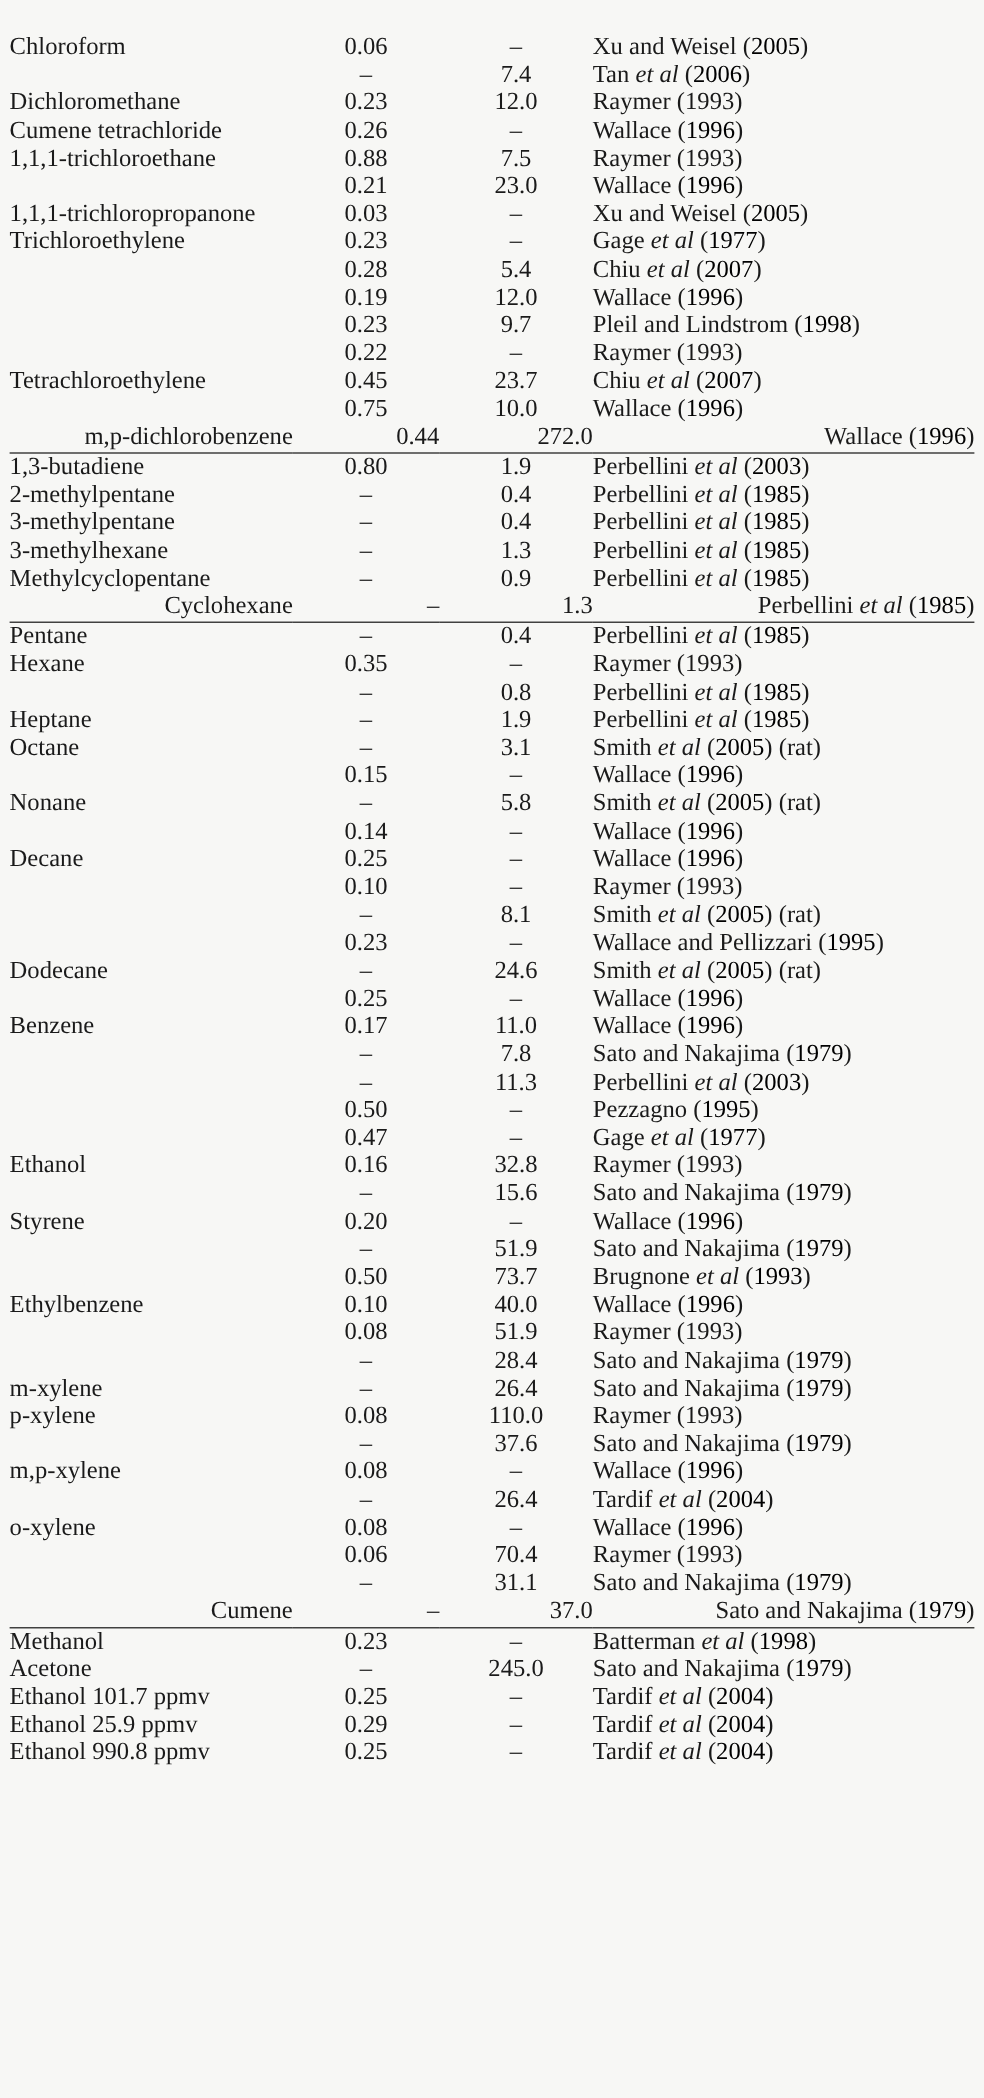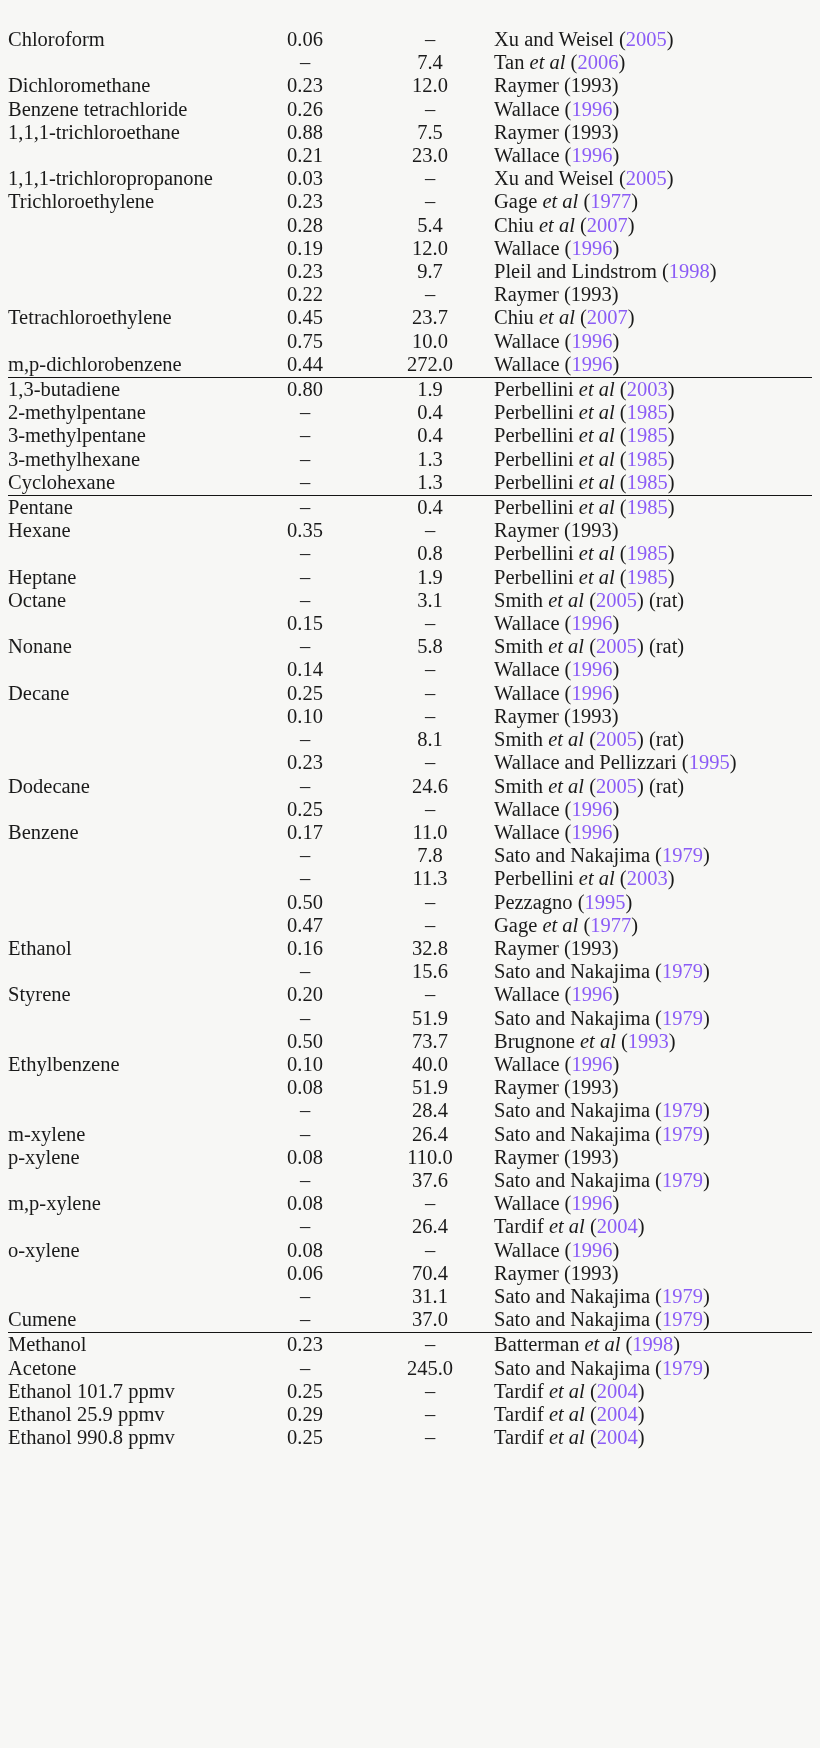--- a/index.html
+++ b/index.html
@@ -44,27 +44,28 @@
   td.num {
     text-align: center;
   }
   td.ref {
     text-align: left;
     padding-left: 22px;
   }
   tr.rule-below > td {
     border-bottom: 1.6px solid #151515;
     padding-bottom: 1px;
+    text-align: right;
   }
   .em {
     font-style: italic;
     font-family: Liberation Serif, serif;
   }
   .yr {
-    color: #8b5cf6;
+    color: #000000;
     margin-top: 18px;
   }
   .yr-black {
     color: #1a1a1a;
   }
 </style>
 </head>
 <body>
 
 <div id="table-wrap">
@@ -88,21 +89,21 @@
           <td class="num">7.4</td>
           <td class="ref"><span>Tan </span><span class="em">et al</span><span> (</span><span class="yr">2006</span><span>)</span></td>
         </tr>
         <tr>
           <td class="compound">Dichloromethane</td>
           <td class="num">0.23</td>
           <td class="num">12.0</td>
           <td class="ref"><span>Raymer (</span><span class="yr-black">1993</span><span>)</span></td>
         </tr>
         <tr>
-          <td class="compound">Benzene tetrachloride</td>
+          <td class="compound">Cumene tetrachloride</td>
           <td class="num">0.26</td>
           <td class="num">–</td>
           <td class="ref"><span>Wallace (</span><span class="yr">1996</span><span>)</span></td>
         </tr>
         <tr>
           <td class="compound">1,1,1-trichloroethane</td>
           <td class="num">0.88</td>
           <td class="num">7.5</td>
           <td class="ref"><span>Raymer (</span><span class="yr-black">1993</span><span>)</span></td>
         </tr>
@@ -181,20 +182,26 @@
         <tr>
           <td class="compound">3-methylpentane</td>
           <td class="num">–</td>
           <td class="num">0.4</td>
           <td class="ref"><span>Perbellini </span><span class="em">et al</span><span> (</span><span class="yr">1985</span><span>)</span></td>
         </tr>
         <tr>
           <td class="compound">3-methylhexane</td>
           <td class="num">–</td>
           <td class="num">1.3</td>
+          <td class="ref"><span>Perbellini </span><span class="em">et al</span><span> (</span><span class="yr">1985</span><span>)</span></td>
+        </tr>
+        <tr>
+          <td class="compound">Methylcyclopentane</td>
+          <td class="num">–</td>
+          <td class="num">0.9</td>
           <td class="ref"><span>Perbellini </span><span class="em">et al</span><span> (</span><span class="yr">1985</span><span>)</span></td>
         </tr>
         <tr class="rule-below">
           <td class="compound">Cyclohexane</td>
           <td class="num">–</td>
           <td class="num">1.3</td>
           <td class="ref"><span>Perbellini </span><span class="em">et al</span><span> (</span><span class="yr">1985</span><span>)</span></td>
         </tr>
         <tr>
           <td class="compound">Pentane</td>

